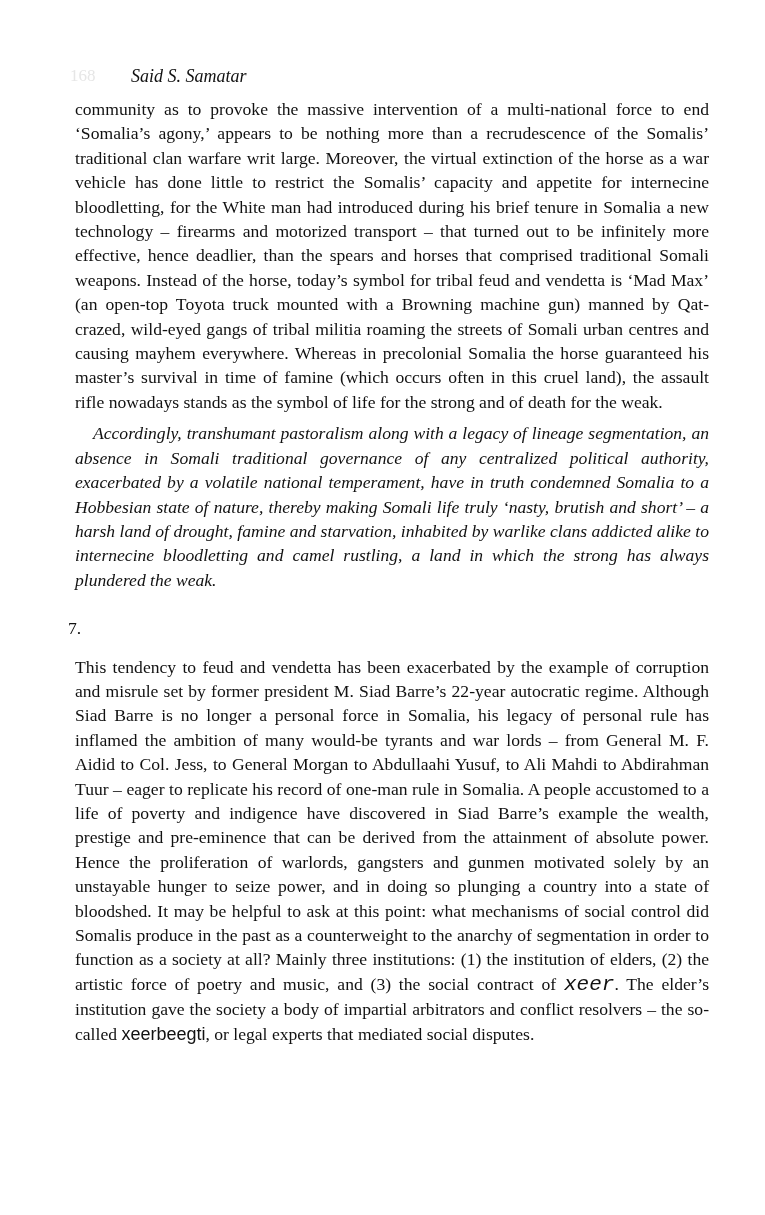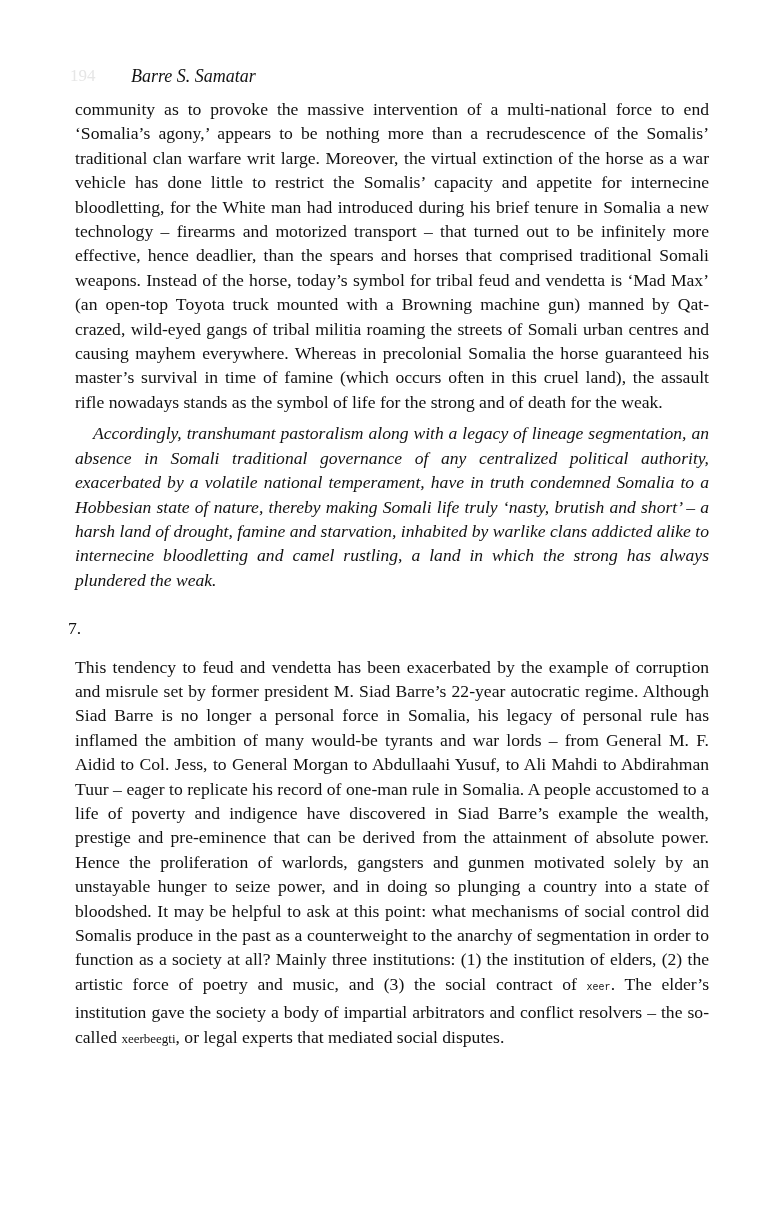--- a/index.html
+++ b/index.html
@@ -51,35 +51,36 @@
     .para.indent {
       text-indent: 18px;
       font-style: italic;
     }
     .section-num {
       font-size: 17.6px;
       line-height: 24.4px;
       margin: 24px 0 14px 0;
     }
     .mono {
-      font-family: Liberation Serif, serif;
-      font-size: 13px;
+      font-family: Liberation Sans, sans-serif;
+      font-size: 18px;
     }
     .mono-italic {
       font-family: "Liberation Mono", "DejaVu Sans Mono", monospace;
-      font-size: 10px;
+      font-style: italic;
+      font-size: 21px;
     }
   </style>
 </head>
 <body>
 
 <div class="page">
   <div class="running-head">
-    <span class="page-number">194</span>
-    <span class="author">Barre S. Samatar</span>
+    <span class="page-number">168</span>
+    <span class="author">Said S. Samatar</span>
   </div>
 
   <p class="para">community as to provoke the massive intervention of a multi-national force to end ‘Somalia’s agony,’ appears to be nothing more than a recrudescence of the Somalis’ traditional clan warfare writ large.  Moreover, the virtual extinction of the horse as a war vehicle has done little to restrict the Somalis’ capacity and appetite for internecine bloodletting, for the White man had introduced during his brief tenure in Somalia a new technology – firearms and motorized transport – that turned out to be infinitely more effective, hence deadlier, than the spears and horses that comprised traditional Somali weapons.  Instead of the horse, today’s symbol for tribal feud and vendetta is ‘Mad Max’ (an open-top Toyota truck mounted with a Browning machine gun) manned by Qat-crazed, wild-eyed gangs of tribal militia roaming the streets of Somali urban centres and causing mayhem everywhere.  Whereas in precolonial Somalia the horse guaranteed his master’s survival in time of famine (which occurs often in this cruel land), the assault rifle nowadays stands as the symbol of life for the strong and of death for the weak.</p>
   <p class="para indent">Accordingly, transhumant pastoralism along with a legacy of lineage segmentation, an absence in Somali traditional governance of any centralized political authority, exacerbated by a volatile national temperament, have in truth condemned Somalia to a Hobbesian state of nature, thereby making Somali life truly ‘nasty, brutish and short’ – a harsh land of drought, famine and starvation, inhabited by warlike clans addicted alike to internecine bloodletting and  camel rustling, a land in which the strong has always plundered the weak.</p>
 
   <div class="section-num">7.</div>
 
   <p class="para"><span>This tendency to feud and vendetta has been exacerbated by the example of corruption and misrule set by former president M. Siad Barre’s 22-year autocratic regime.  Although Siad Barre is no longer a personal force in Somalia, his legacy of personal rule has inflamed the ambition of many would-be tyrants and war lords – from General M. F. Aidid to Col. Jess, to General Morgan to Abdullaahi Yusuf, to Ali Mahdi to Abdirahman Tuur – eager to replicate his  record of one-man rule in Somalia.  A people accustomed to a life of poverty and indigence have discovered in Siad Barre’s example the wealth, prestige and pre-eminence that can be derived from the attainment of absolute power.  Hence the proliferation of warlords, gangsters and gunmen motivated solely by an unstayable hunger to seize power, and in doing so plunging a country into a state of bloodshed. It may be helpful to ask at this point: what mechanisms of social control did Somalis produce in the past as a counterweight to the anarchy of segmentation in order to function as a society at all?  Mainly three institutions: (1)  the institution of elders, (2) the artistic force of poetry and music, and (3) the social contract of </span><span class="mono-italic">xeer</span><span>. The elder’s institution gave the society a body of impartial arbitrators and conflict resolvers – the so-called </span><span class="mono">xeerbeegti</span><span>, or legal experts that mediated social disputes.</span></p>
 </div>
 

